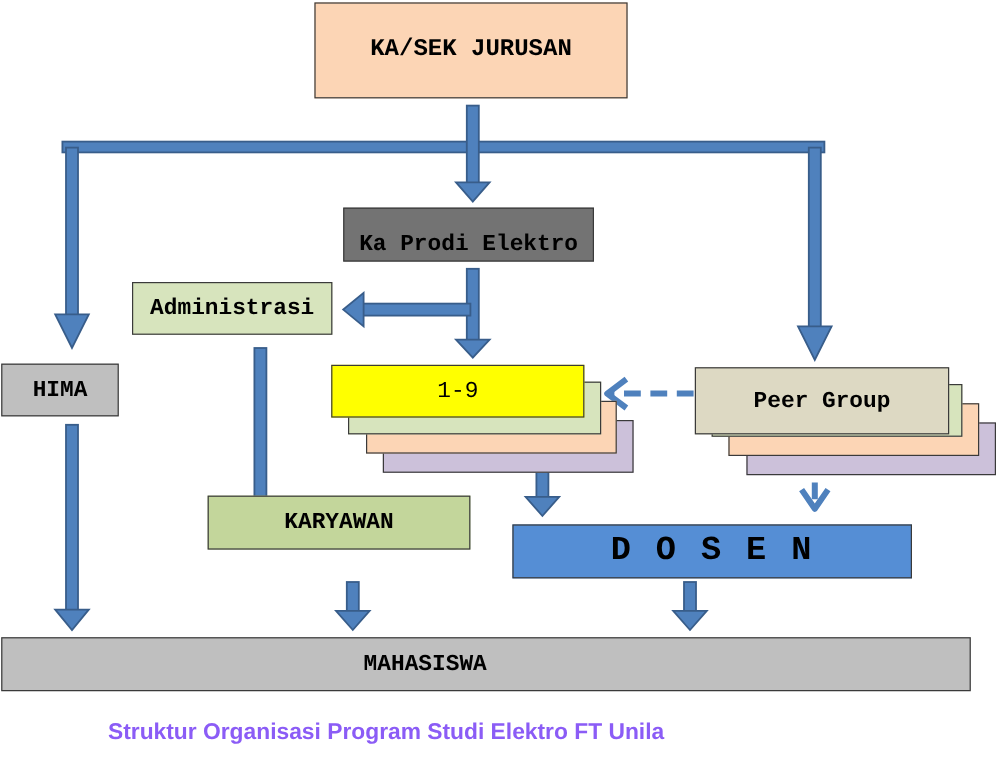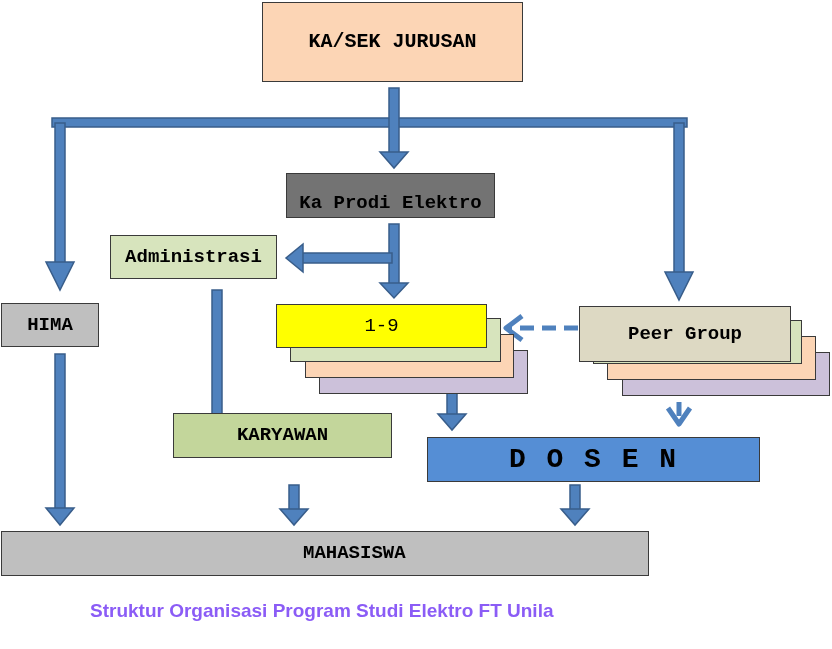--- a/index.html
+++ b/index.html
@@ -90,17 +90,17 @@
 </div>
 
 <div class="box" style="left:173px;top:413px;width:219px;height:45px;background:#c3d69b;">
   <span>KARYAWAN</span>
 </div>
 
 <div class="box" style="left:410px;top:437px;width:333px;height:45px;background:#558ed5;font-size:28px;letter-spacing:2px;margin-left:17px;">
   <span>D O S E N</span>
 </div>
 
-<div class="box" style="left:1px;top:531px;width:648px;height:45px;background:#bfbfbf;justify-content:flex-start;padding-left:301px;">
+<div class="box" style="left:1px;top:531px;width:808px;height:45px;background:#bfbfbf;justify-content:flex-start;padding-left:301px;">
   <span>MAHASISWA</span>
 </div>
 
 <div class="caption">Struktur Organisasi Program Studi Elektro FT Unila</div>
 
 </body></html>

